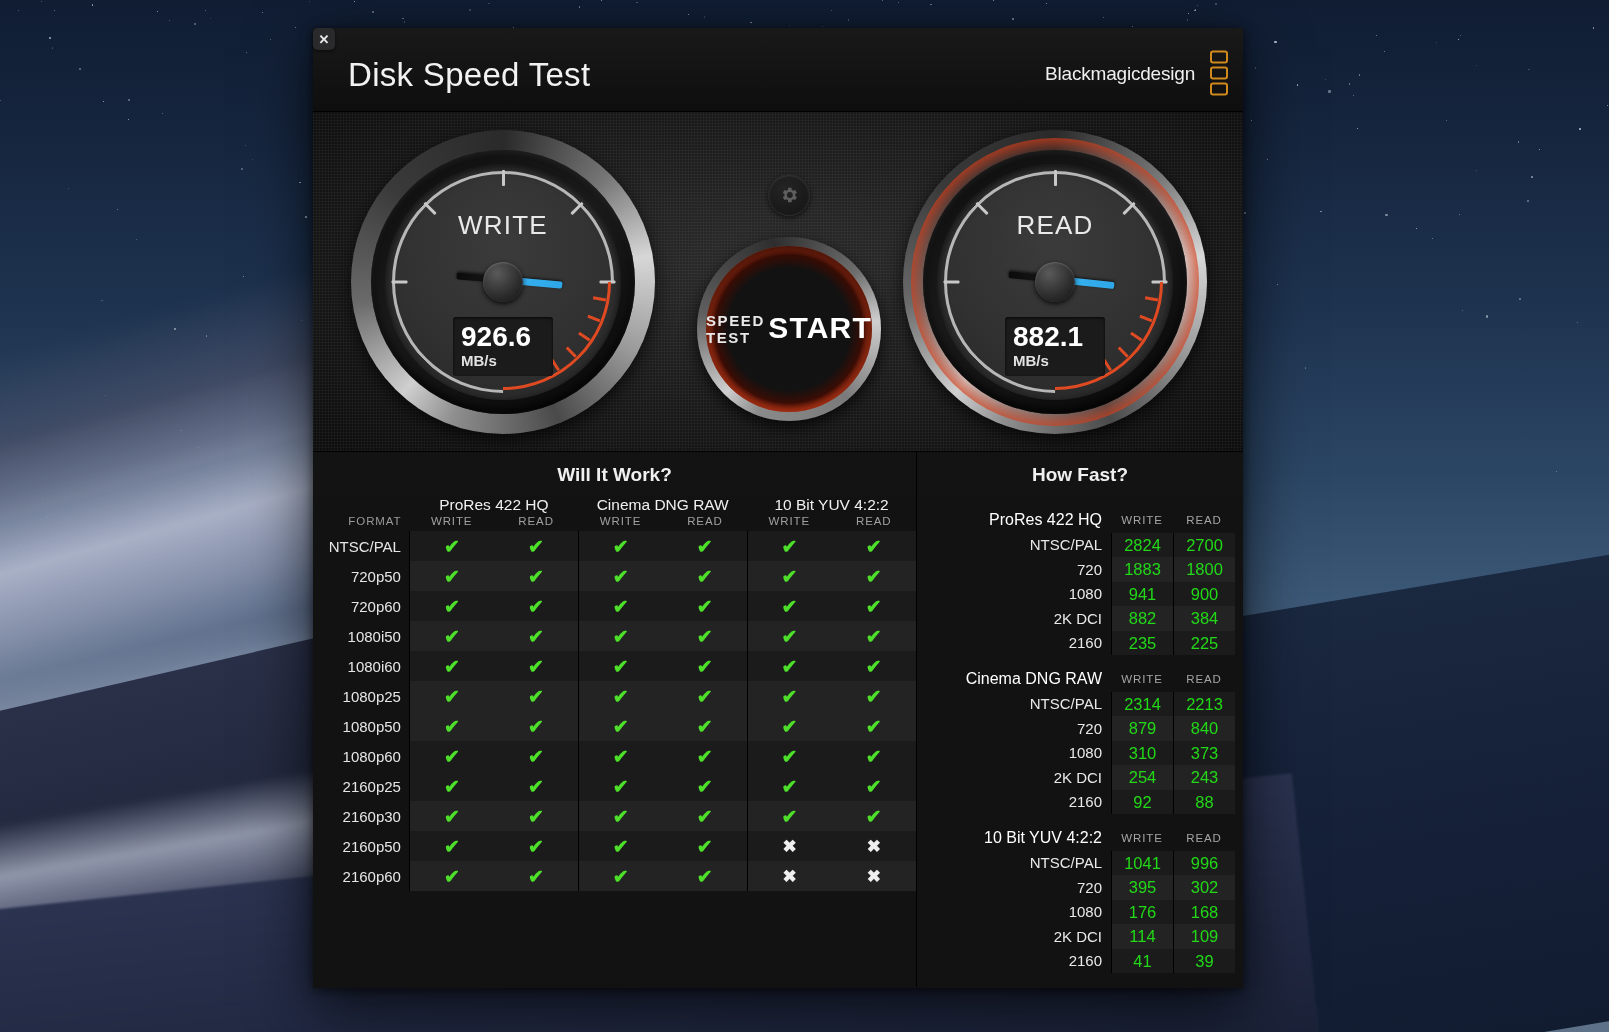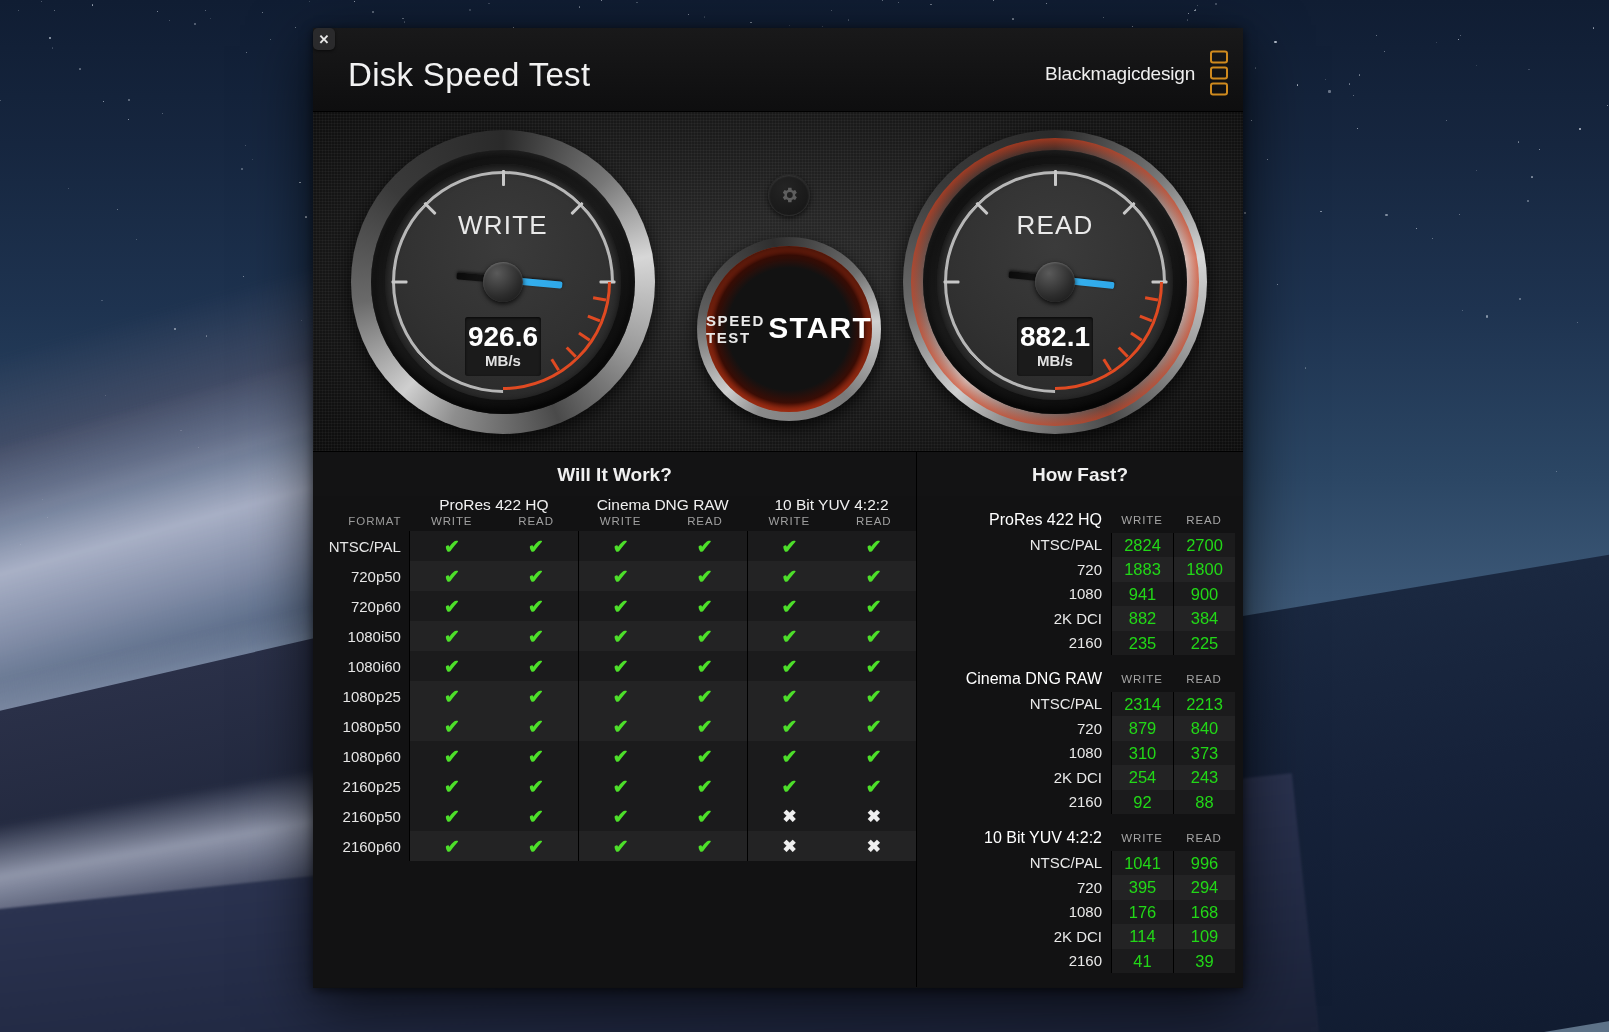--- a/index.html
+++ b/index.html
@@ -192,22 +192,22 @@
     box-shadow:0 1px 3px rgba(0,0,0,.7);
   }
   .hub {
     position:absolute; left:50%; top:50%; width:40px; height:40px;
     margin:-20px 0 0 -20px; border-radius:50%;
     background:radial-gradient(circle at 35% 28%,#5a5a5a,#2c2c2c 60%,#141414);
     box-shadow:0 2px 5px rgba(0,0,0,.8), inset 0 1px 2px rgba(255,255,255,.2);
   }
   .readout {
     position:absolute; left:50%; bottom:24px; transform:translateX(-50%);
-    width:76px; background:#1b1b1b; border-radius:3px;
-    padding:5px 0 7px; text-align:center;
+    width:100px; background:#1b1b1b; border-radius:3px;
+    padding:5px 8px 7px; text-align:left;
     box-shadow:inset 0 1px 3px rgba(0,0,0,.8);
   }
   .readout .num { font-size:28px; color:#fff; font-weight:600; line-height:1.05; }
   .readout .unit { font-size:15px; color:#e2e2e2; font-weight:600; margin-top:1px; }
 
   
   #gear-btn {
     position:absolute; left:455px; top:62px; width:42px; height:42px;
     border-radius:50%; background:radial-gradient(circle at 40% 32%,#242424,#141414);
     box-shadow:inset 0 1px 2px rgba(255,255,255,.12), 0 2px 5px rgba(0,0,0,.6);
@@ -731,20 +731,29 @@
             </tr>
             <tr>
               <td class="fmt">2160p25</td>
               <td class="c sep"><span class="ok">✔</span></td>
               <td class="c"><span class="ok">✔</span></td>
               <td class="c sep"><span class="ok">✔</span></td>
               <td class="c"><span class="ok">✔</span></td>
               <td class="c sep"><span class="ok">✔</span></td>
               <td class="c"><span class="ok">✔</span></td>
             </tr>
+            <tr class="odd">
+              <td class="fmt">2160p30</td>
+              <td class="c sep"><span class="ok">✔</span></td>
+              <td class="c"><span class="ok">✔</span></td>
+              <td class="c sep"><span class="ok">✔</span></td>
+              <td class="c"><span class="ok">✔</span></td>
+              <td class="c sep"><span class="ok">✔</span></td>
+              <td class="c"><span class="ok">✔</span></td>
+            </tr>
             <tr>
               <td class="fmt">2160p50</td>
               <td class="c sep"><span class="ok">✔</span></td>
               <td class="c"><span class="ok">✔</span></td>
               <td class="c sep"><span class="ok">✔</span></td>
               <td class="c"><span class="ok">✔</span></td>
               <td class="c sep"><span class="no">✖</span></td>
               <td class="c"><span class="no">✖</span></td>
             </tr>
             <tr class="odd">
@@ -834,21 +843,21 @@
               <div class="h">READ</div>
             </div>
             <div class="hf-row">
               <div class="lab">NTSC/PAL</div>
               <div class="v">1041</div>
               <div class="v">996</div>
             </div>
             <div class="hf-row alt">
               <div class="lab">720</div>
               <div class="v">395</div>
-              <div class="v">294</div>
+              <div class="v">302</div>
             </div>
             <div class="hf-row">
               <div class="lab">1080</div>
               <div class="v">176</div>
               <div class="v">168</div>
             </div>
             <div class="hf-row alt">
               <div class="lab">2K DCI</div>
               <div class="v">114</div>
               <div class="v">109</div>

